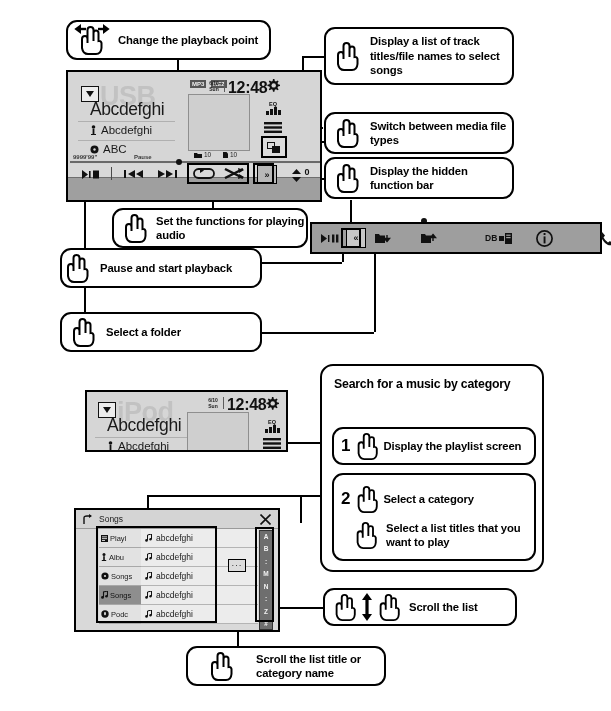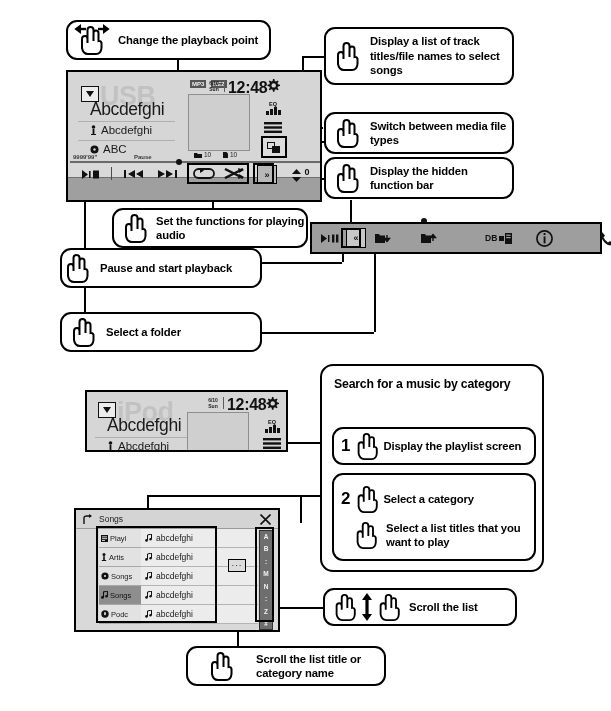--- a/index.html
+++ b/index.html
@@ -595,21 +595,21 @@
           <rect x="1" y="5" width="3" height="0.9" fill="#e2e2e2"></rect>
       </svg>
       <span>Playl</span>
     </div>
     <div class="catrow">
       <svg width="6" height="8" viewBox="0 0 6 8">
         <circle cx="3" cy="1.6" r="1.5" fill="#111"></circle>
           <rect x="2.2" y="3.2" width="1.6" height="4.8" fill="#111"></rect>
         <rect x="0.8" y="7" width="4.4" height="1" fill="#111"></rect>
       </svg>
-      <span>Artis</span>
+      <span>Albu</span>
     </div>
     <div class="catrow">
       <svg width="8" height="8" viewBox="0 0 8 8">
         <circle cx="4" cy="4" r="3.6" fill="#111"></circle>
           <circle cx="4" cy="4" r="1.1" fill="#e2e2e2"></circle>
       </svg>
       <span>Songs</span>
     </div>
     <div class="catrow sel">
       <svg width="7" height="8" viewBox="0 0 7 8">

